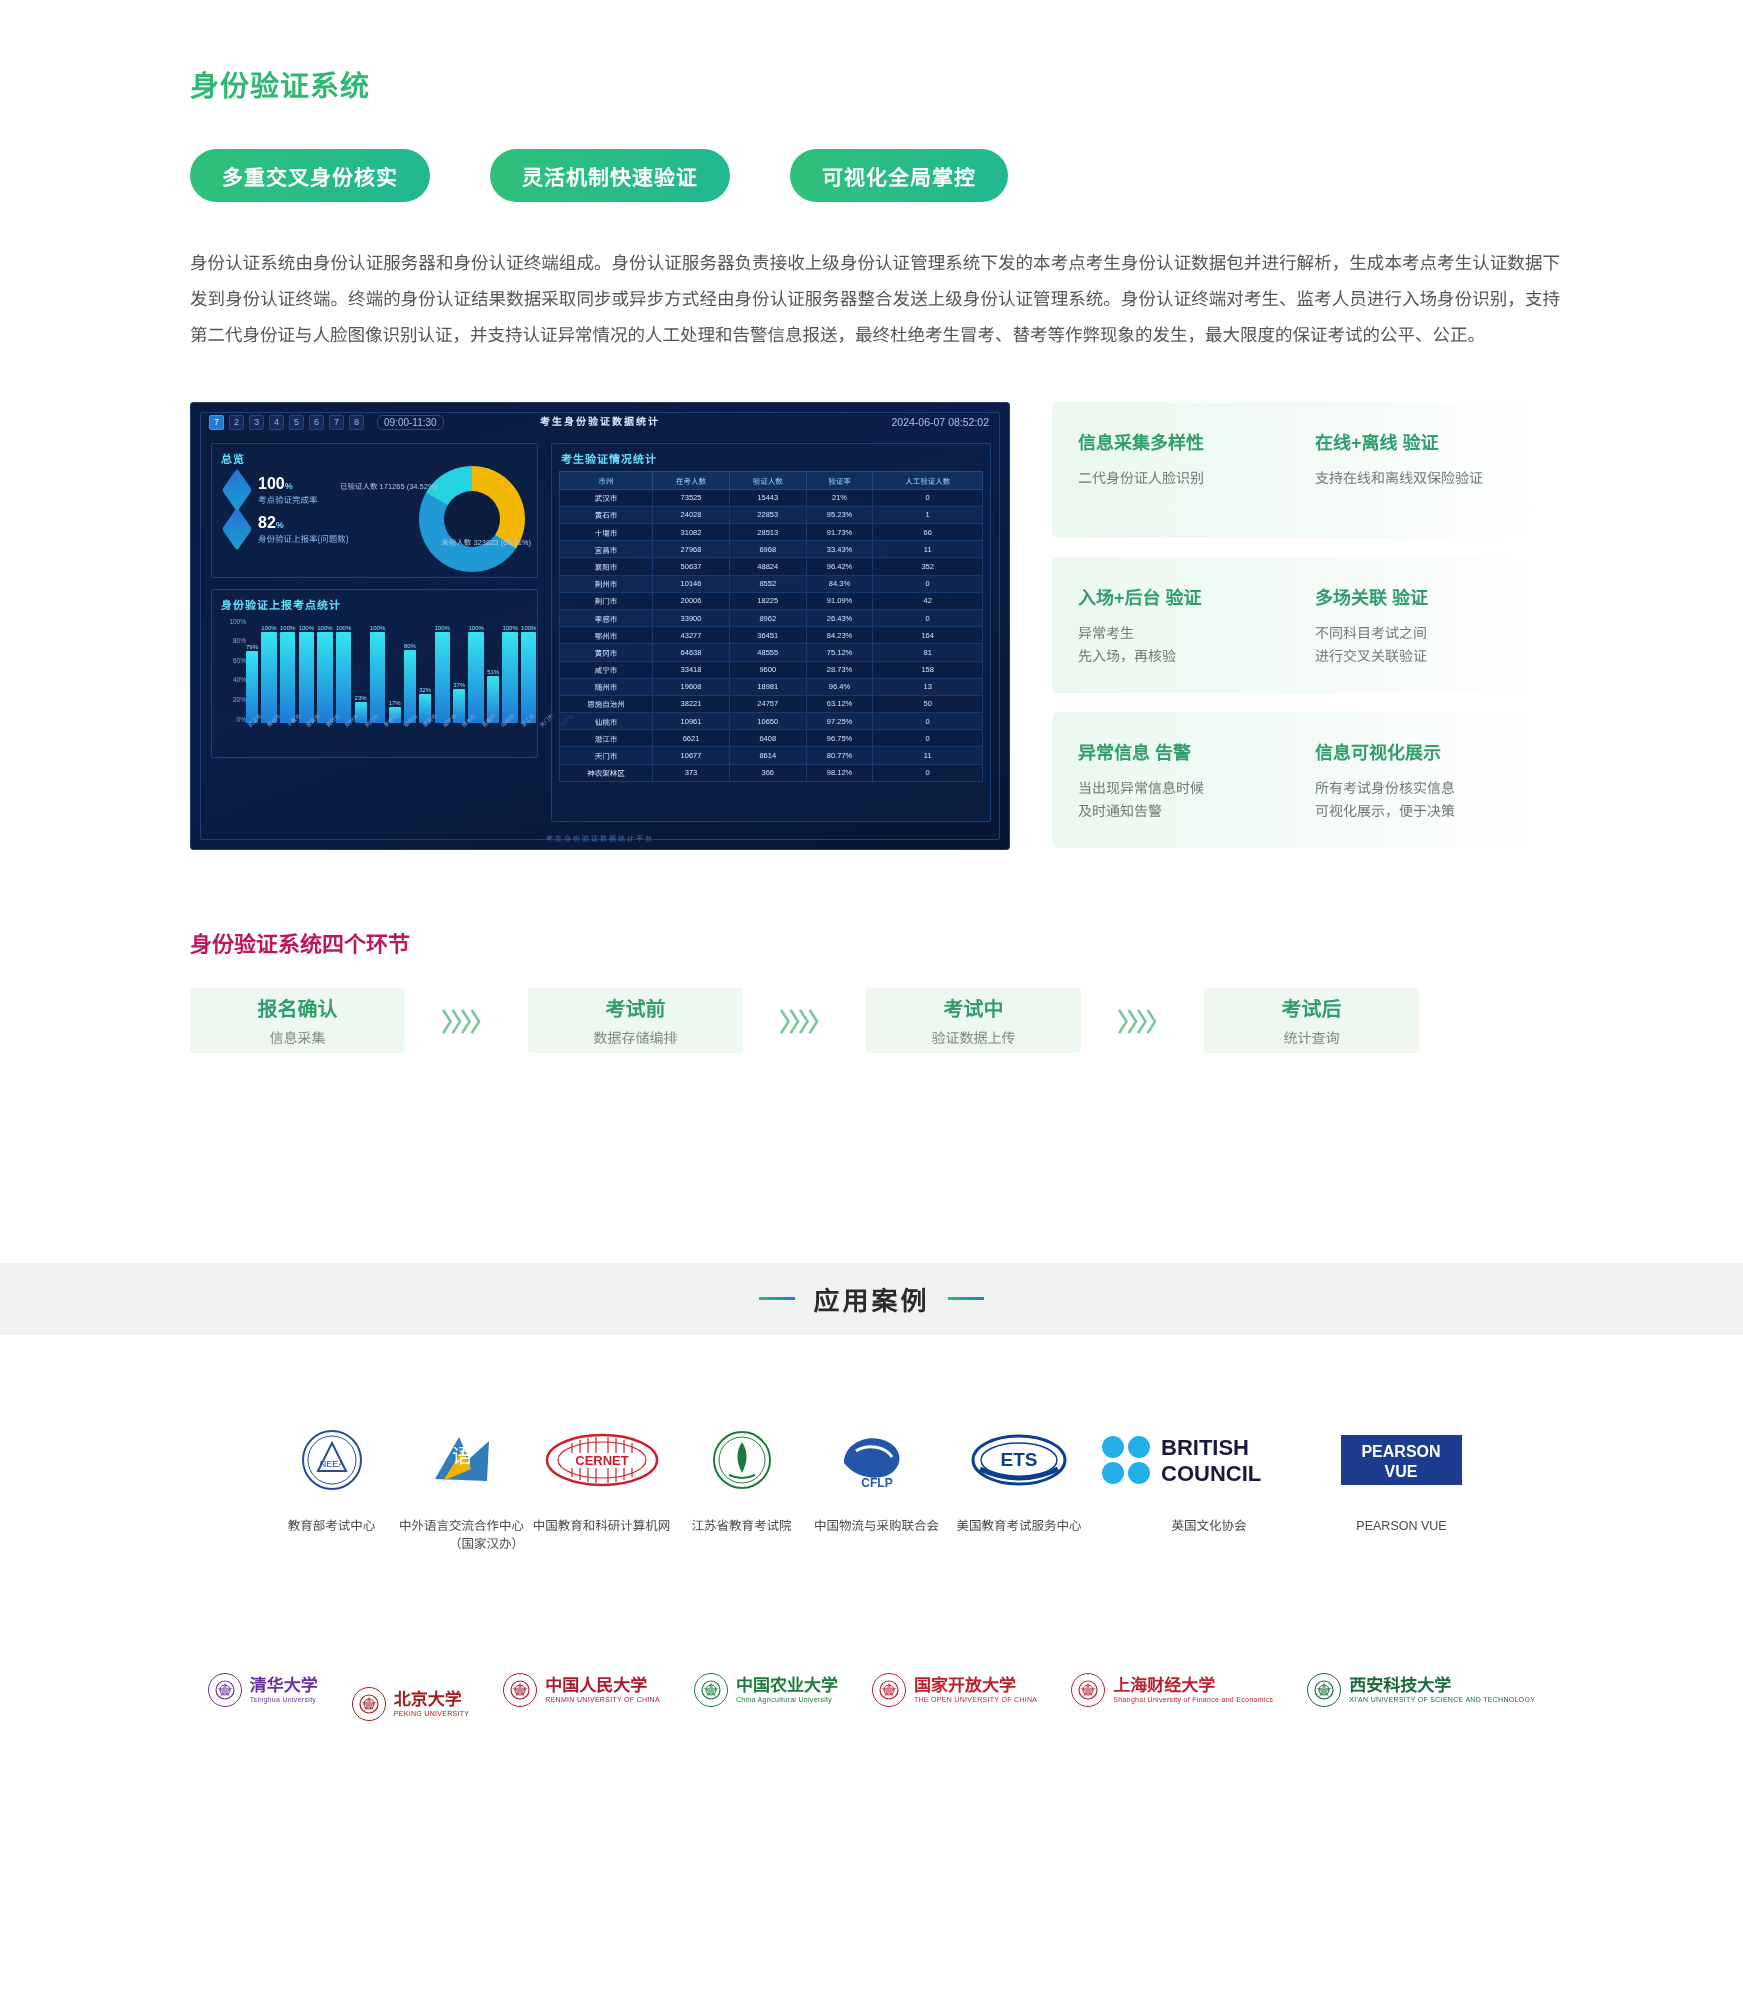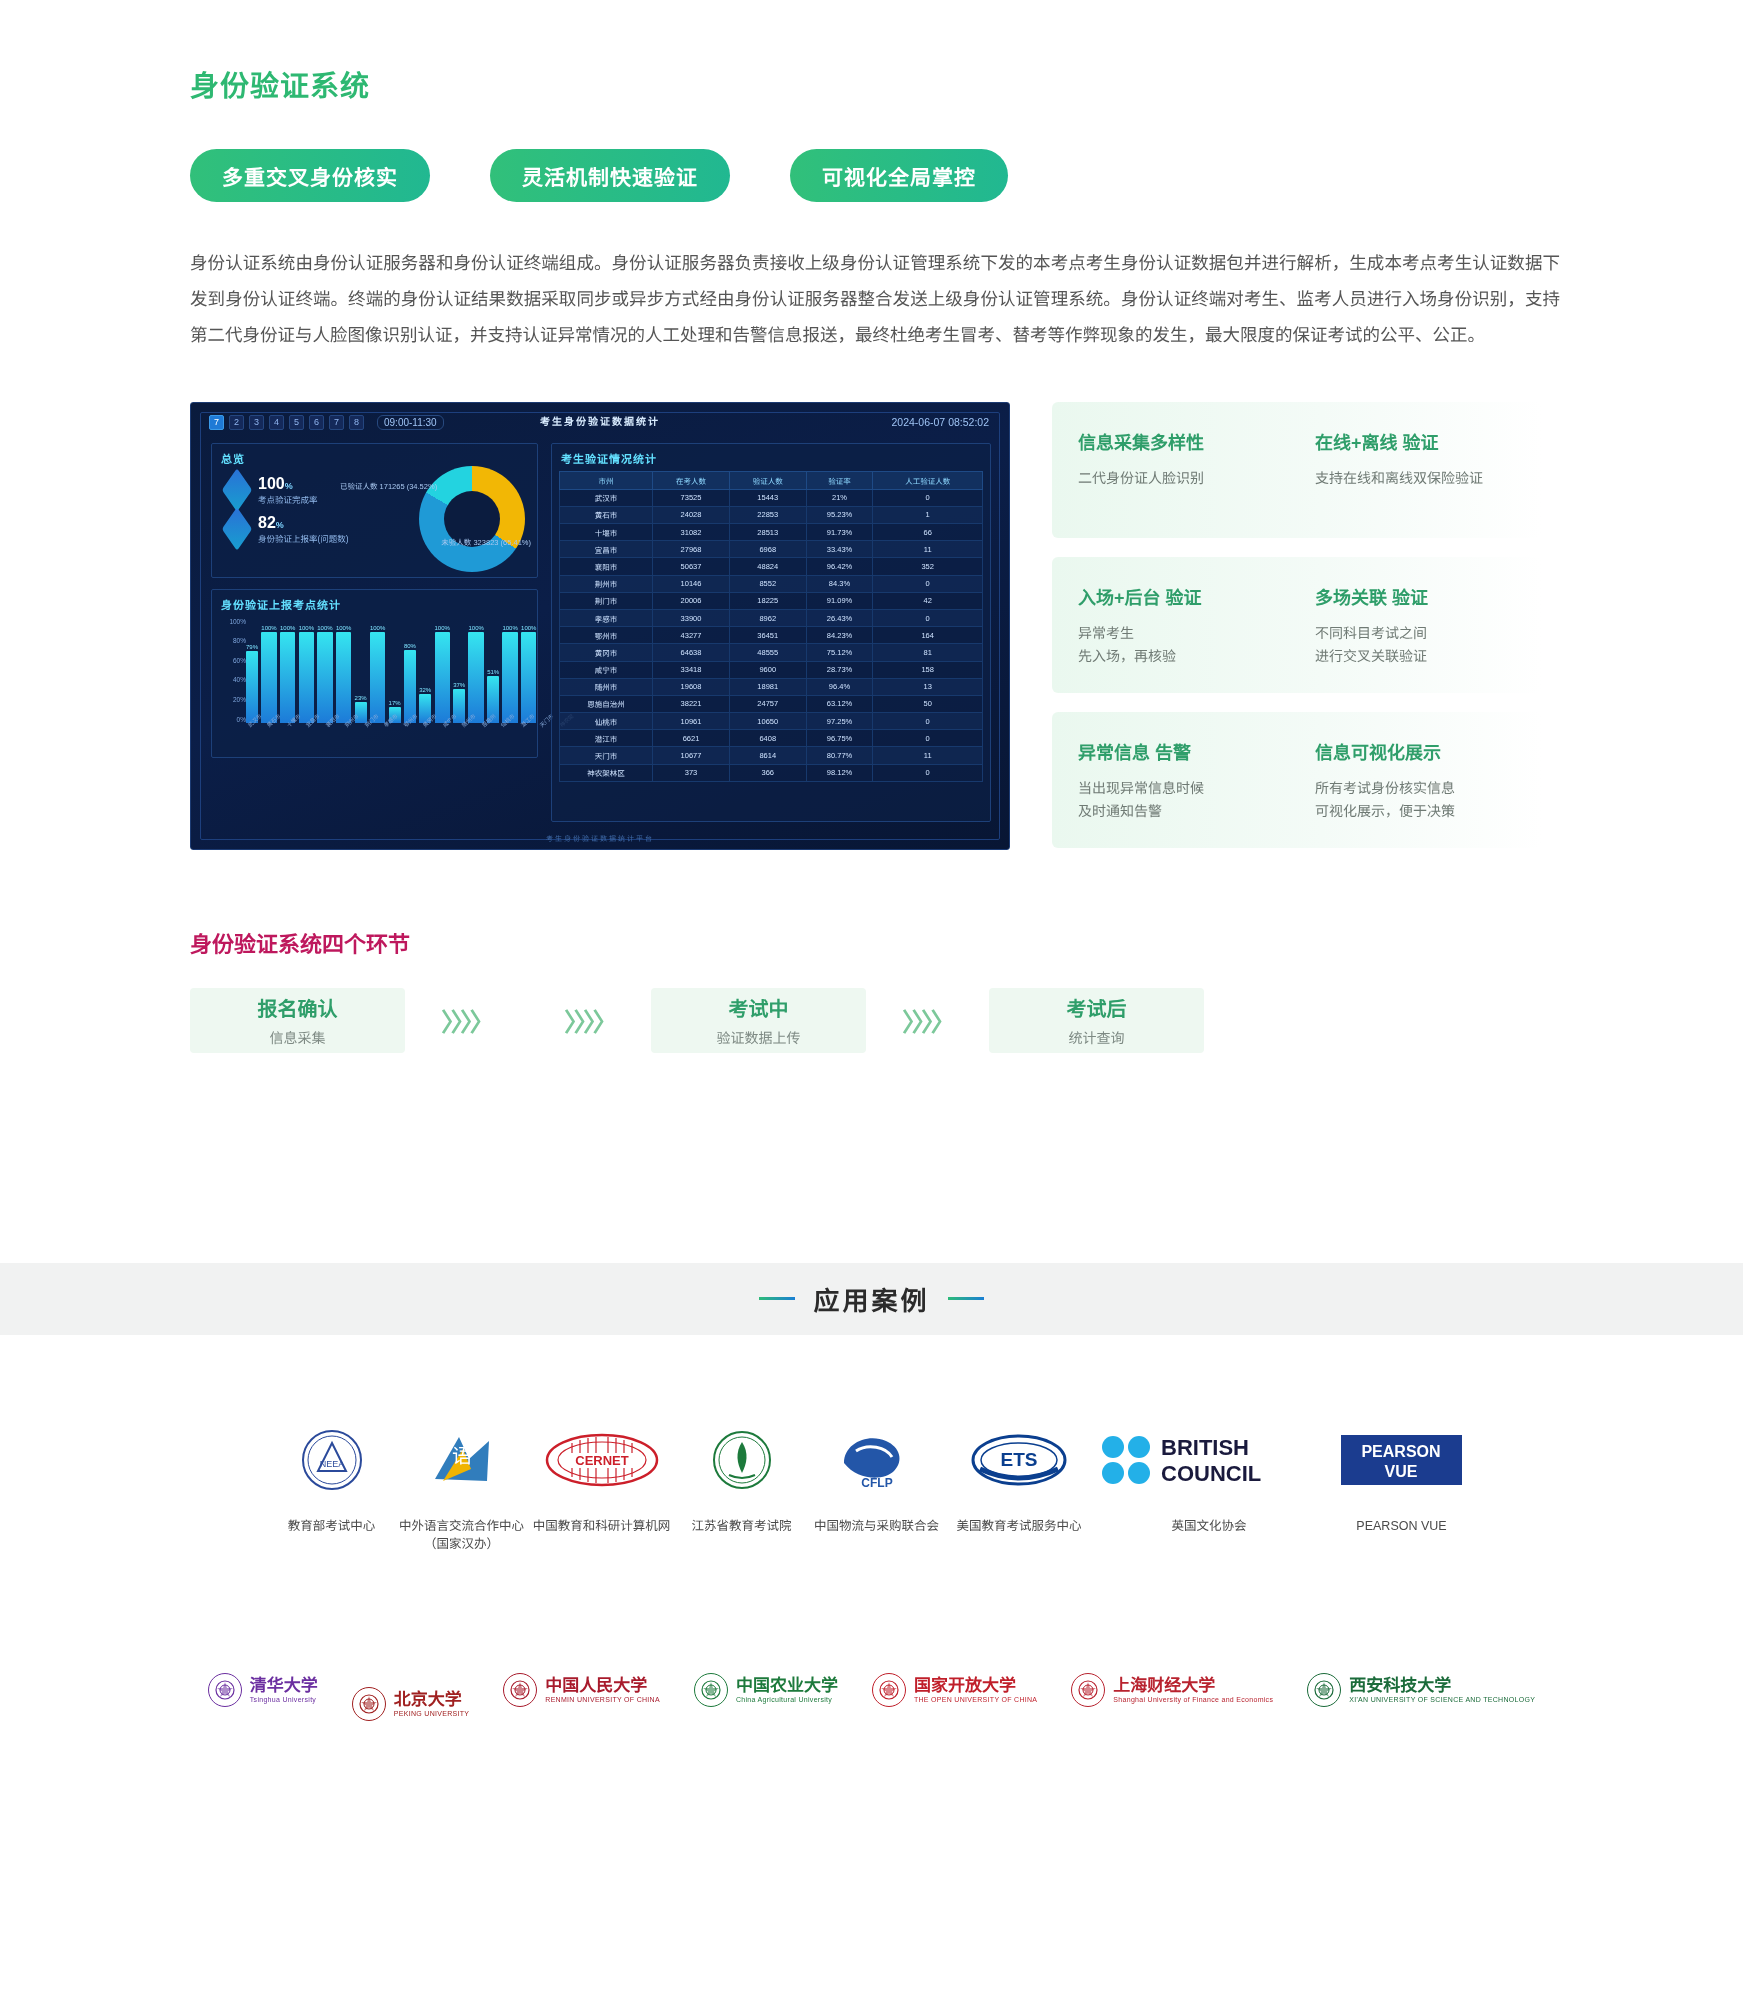--- a/index.html
+++ b/index.html
@@ -276,21 +276,21 @@
     margin-top: 82px;
   }
   .logo-cell {
     width: 130px;
     display: flex;
     flex-direction: column;
     align-items: center;
     text-align: center;
   }
   .logo-box { height: 86px; display:flex; align-items:center; justify-content:center; }
-  .logo-cap { font-size: 12.5px; color:#4a4a4a; margin-top: 14px; line-height: 1.45; }
+  .logo-cap { font-size: 12.5px; color:#4a4a4a; margin-top: 14px; line-height: 1.45; text-align: right; }
 
   .unis {
     display:flex;
     justify-content:center;
     align-items:center;
     gap: 34px;
     margin-top: 106px;
     padding-bottom: 80px;
   }
   .uni { display:flex; align-items:center; gap: 8px; }
@@ -656,20 +656,24 @@
     </div>
   </div>
 
   <h2 class="steps-title">身份验证系统四个环节</h2>
   <div class="steps">
     <div class="step">
       <div class="step-t">报名确认</div>
       <div class="step-s">信息采集</div>
     </div>
     <div class="arrows">〉〉〉〉</div>
+    <div class="step">
+      <div class="step-t">考试前</div>
+      <div class="step-s">数据存储编排</div>
+    </div>
     <div class="arrows">〉〉〉〉</div>
     <div class="step">
       <div class="step-t">考试中</div>
       <div class="step-s">验证数据上传</div>
     </div>
     <div class="arrows">〉〉〉〉</div>
     <div class="step">
       <div class="step-t">考试后</div>
       <div class="step-s">统计查询</div>
     </div>

